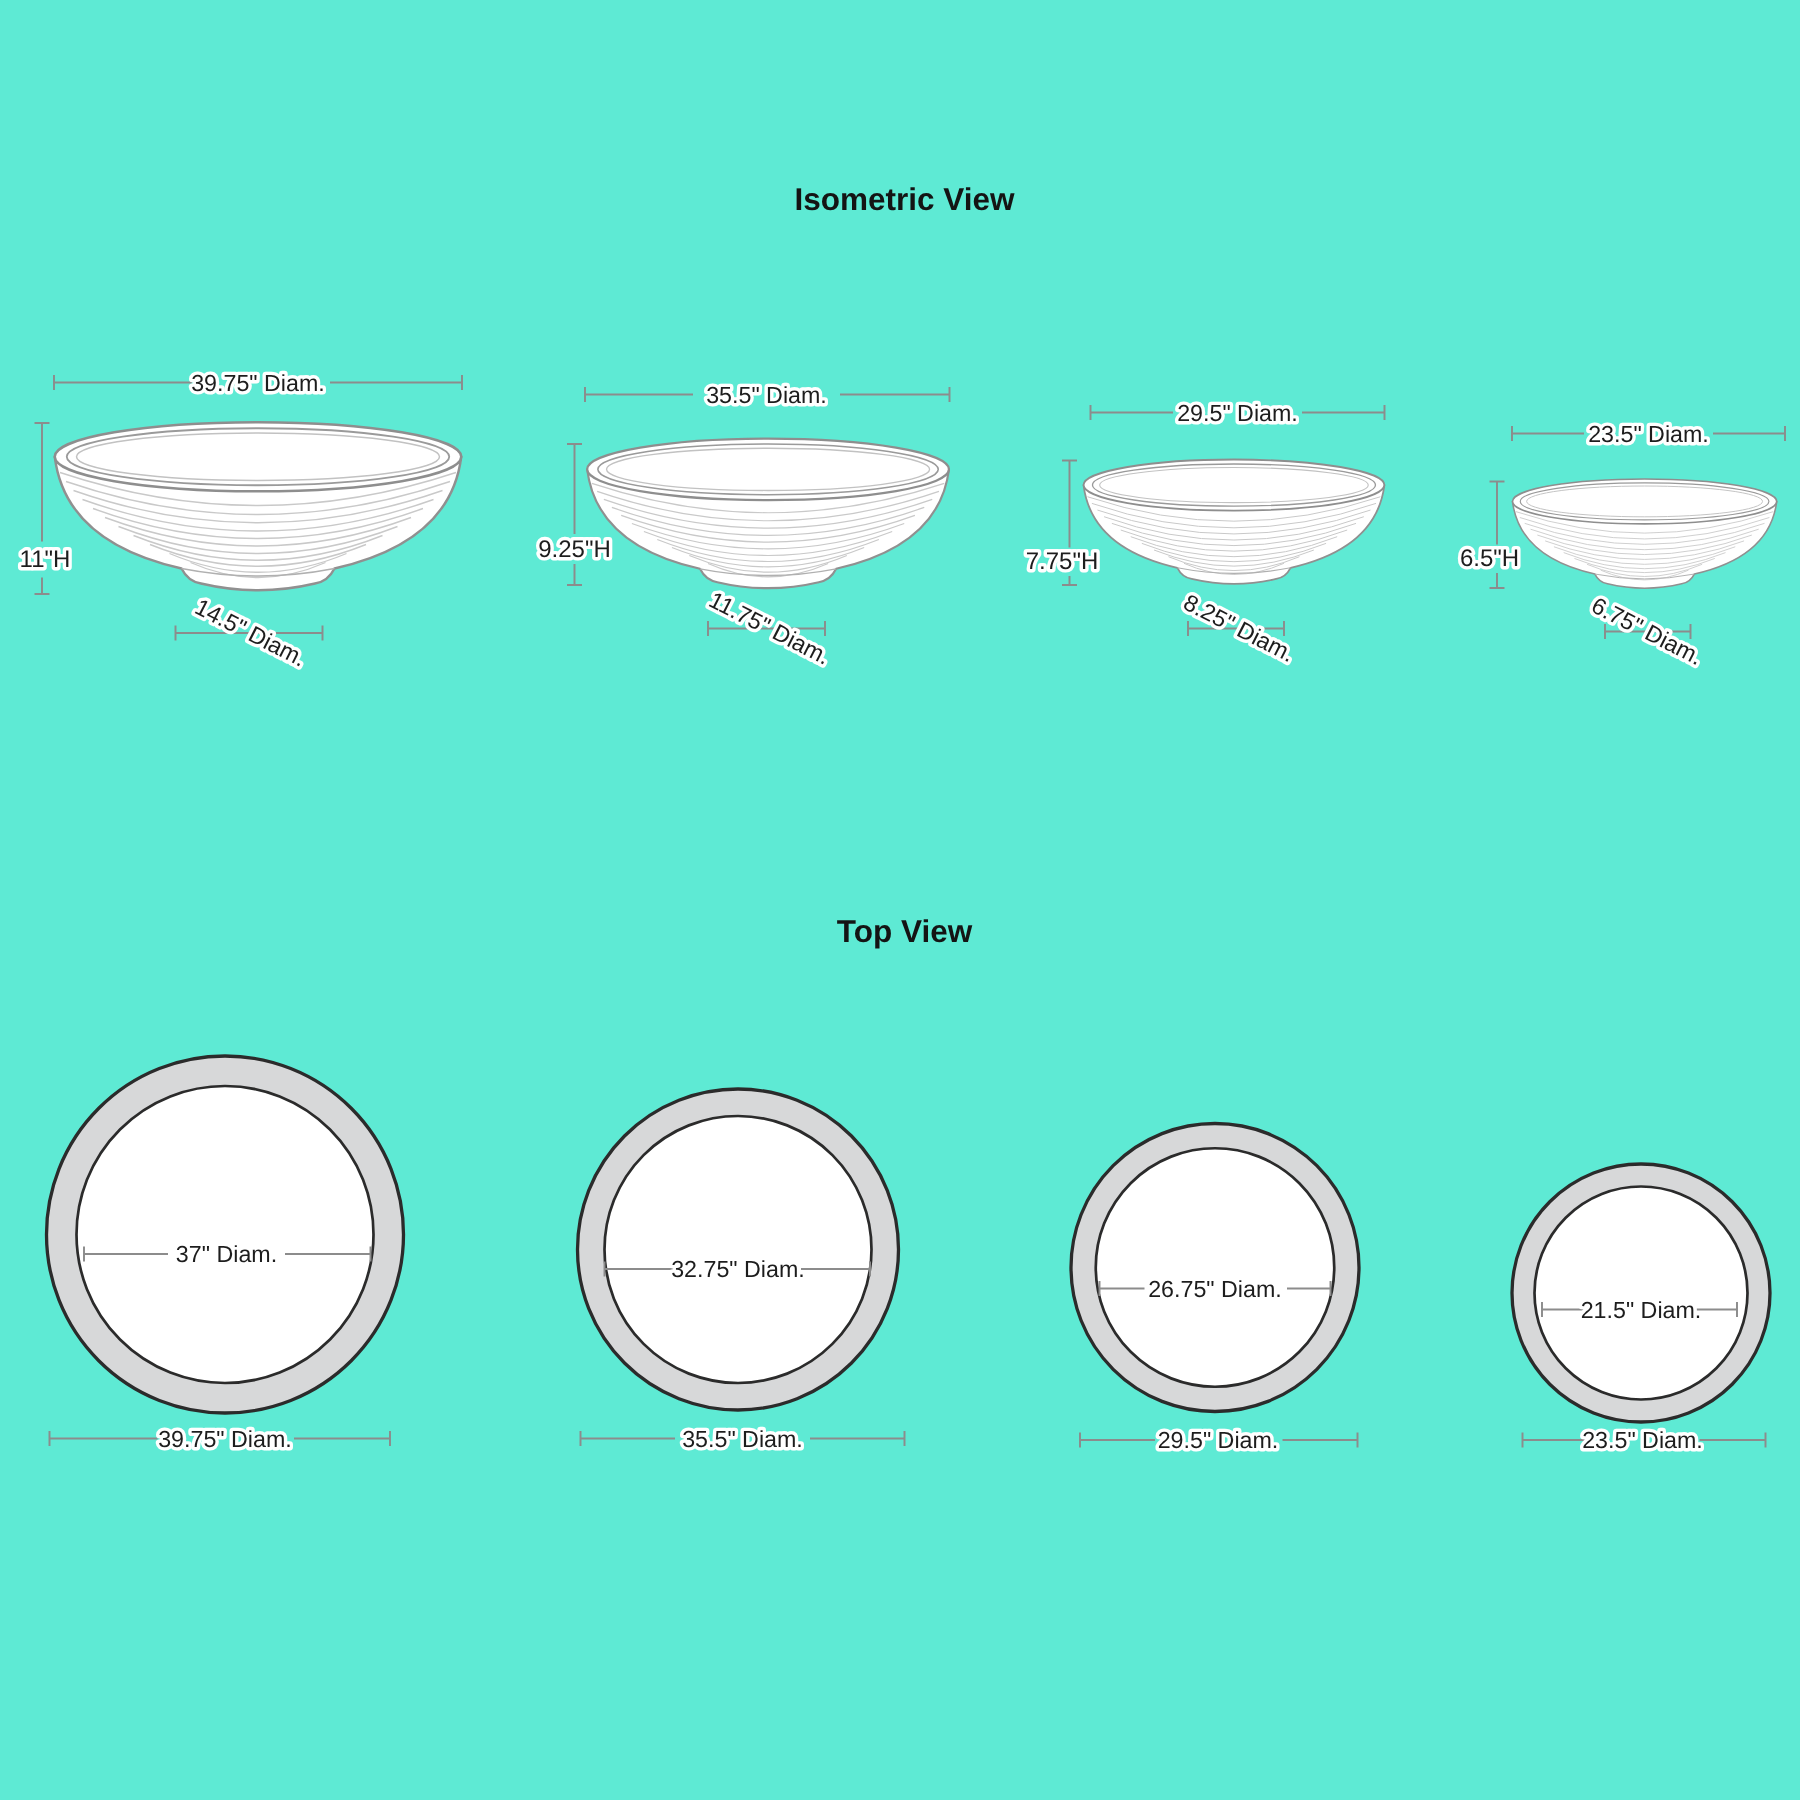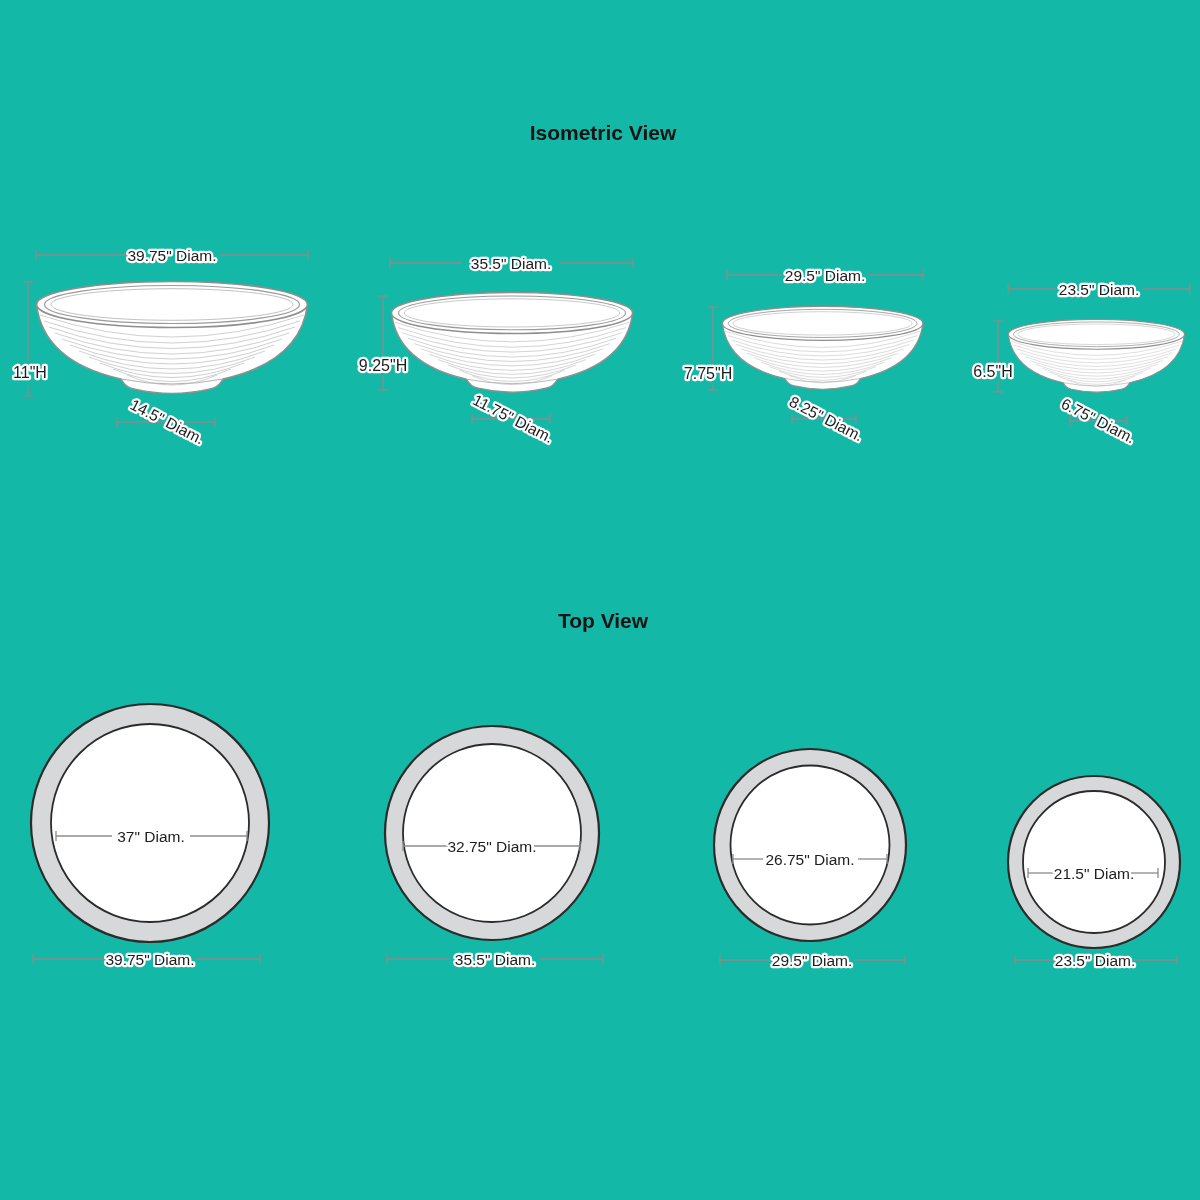--- a/index.html
+++ b/index.html
@@ -1,20 +1,20 @@
 <!DOCTYPE html>
 <html><head>
 <meta charset="utf-8">
 <style>
   html, body { margin: 0; padding: 0; background: #ffffff; }
   .canvas {
     position: relative;
     width: 1200px;
     height: 1200px;
-    background: #14b8a6;
+    background: #5eead4;
     font-family: "Liberation Sans", sans-serif;
     overflow: hidden;
   }
   svg { display: block; }
 
   .title-text {
     font-family: "Liberation Sans", sans-serif;
     font-size: 21px;
     font-weight: bold;
     fill: #141414;

